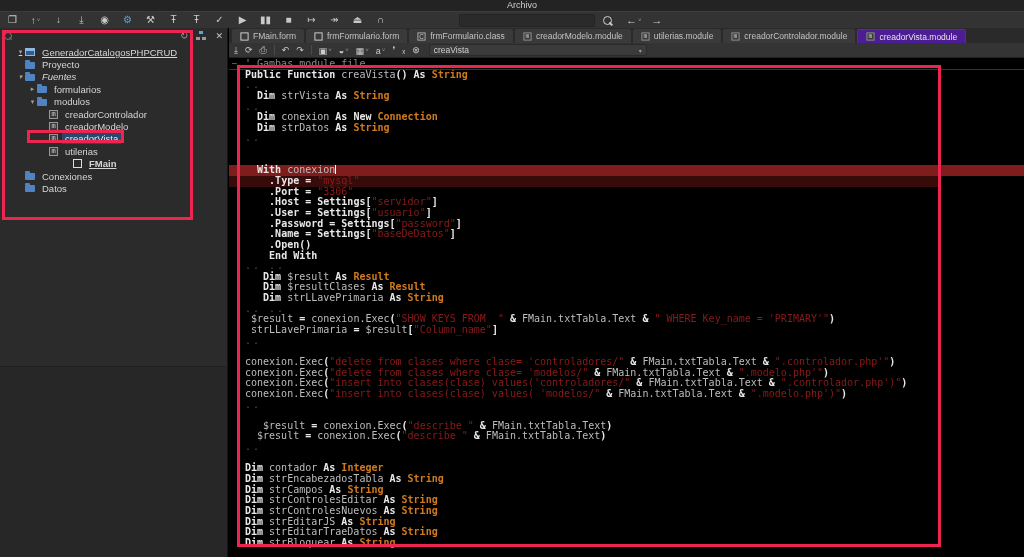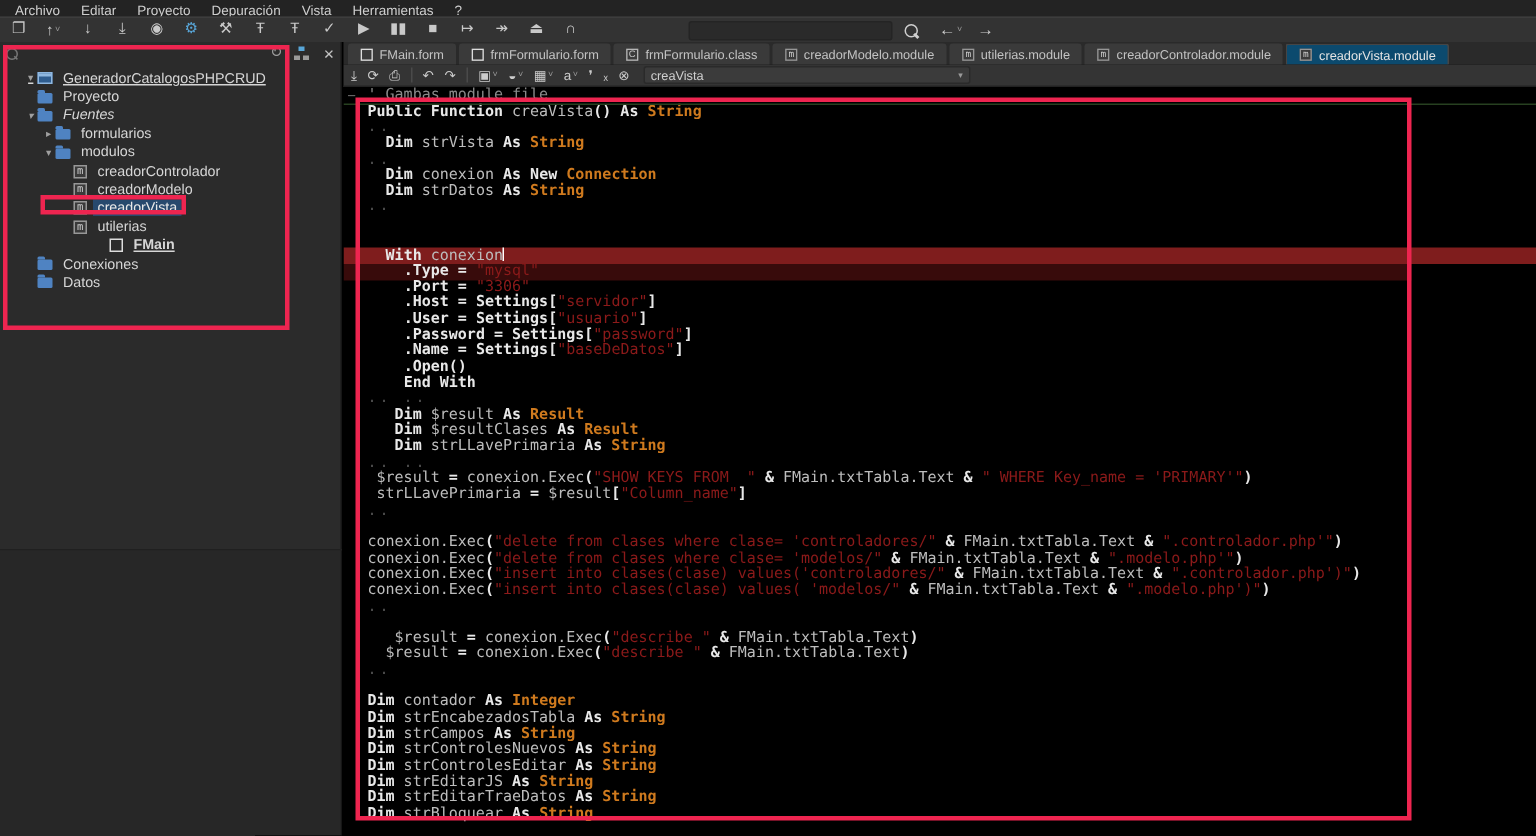--- a/index.html
+++ b/index.html
@@ -5,21 +5,21 @@
   html,body{margin:0;padding:0;}
   body{
     width:1024px;height:557px;position:relative;overflow:hidden;
     background:#000;font-family:"Liberation Sans",sans-serif;
     -webkit-font-smoothing:antialiased;
   }
   
   .menubar{
     position:absolute;left:0;top:0;width:1024px;height:14px;
     background:#232323;display:flex;align-items:center;gap:0;
-    padding-left:3px;box-sizing:border-box;
+    padding-left:20px;box-sizing:border-box;flex-direction:column;
   }
   .menu-item{
     color:#cfcfcf;font-size:9px;line-height:11px;padding:0 7px;cursor:default;
   }
   
   .toolbar{
     position:absolute;left:0;top:11px;width:1024px;height:17px;
     background:#333;border-top:1px solid #3d3d3d;box-sizing:border-box;
     display:flex;align-items:center;padding-left:4px;
   }
@@ -84,21 +84,21 @@
   
   .tabbar{
     position:absolute;left:229px;top:28px;width:874px;height:15px;background:#2a2a2a;
     display:flex;align-items:flex-end;padding-left:3px;box-sizing:border-box;
   }
   .tab{
     height:14px;display:flex;align-items:center;background:#3a3a3a;color:#c3c3c3;
     font-size:8.5px;padding:0 8px;margin-right:2px;white-space:nowrap;border-radius:2px 2px 0 0;
   }
   .tab .ic{margin-right:4px;transform:scale(0.9);}
-  .tab.active{background:#0c4a6e;color:#e4e4e4;border:1px solid #454545;border-bottom:none;box-sizing:border-box;}
+  .tab.active{background:#4c1d95;color:#e4e4e4;border:1px solid #454545;border-bottom:none;box-sizing:border-box;}
   
   .etoolbar{
     position:absolute;left:229px;top:43px;width:795px;height:15px;background:#343434;
     display:flex;align-items:center;padding-left:5px;box-sizing:border-box;
     border-bottom:1px solid #222;
   }
   .et-icon{color:#cccccc;font-size:9px;line-height:14px;margin-right:7px;white-space:nowrap;}
   .et-sep{width:1px;height:10px;background:#4a4a4a;margin-right:7px;}
   .proc-combo{
     width:218px;height:12px;background:#3b3b3b;border:1px solid #2a2a2a;border-radius:2px;
@@ -327,22 +327,22 @@
     <div class="cl"><span class="sg-i">conexion.Exec</span><span class="sg-o">(</span><span class="sg-s">"insert into clases(clase) values( 'modelos/"</span><span class="sg-o"> &amp; </span><span class="sg-i">FMain.txtTabla.Text</span><span class="sg-o"> &amp; </span><span class="sg-s">".modelo.php')"</span><span class="sg-o">)</span></div>
     <div class="cl"><span class="sg-d">..</span></div>
     <div class="cl"></div>
     <div class="cl"><span class="sg-i">   $result</span><span class="sg-o"> = </span><span class="sg-i">conexion.Exec</span><span class="sg-o">(</span><span class="sg-s">"describe "</span><span class="sg-o"> &amp; </span><span class="sg-i">FMain.txtTabla.Text</span><span class="sg-o">)</span></div>
     <div class="cl"><span class="sg-i">  $result</span><span class="sg-o"> = </span><span class="sg-i">conexion.Exec</span><span class="sg-o">(</span><span class="sg-s">"describe "</span><span class="sg-o"> &amp; </span><span class="sg-i">FMain.txtTabla.Text</span><span class="sg-o">)</span></div>
     <div class="cl"><span class="sg-d">..</span></div>
     <div class="cl"></div>
     <div class="cl"><span class="sg-k">Dim</span><span class="sg-i"> contador </span><span class="sg-k">As</span><span class="sg-i"> </span><span class="sg-t">Integer</span></div>
     <div class="cl"><span class="sg-k">Dim</span><span class="sg-i"> strEncabezadosTabla </span><span class="sg-k">As</span><span class="sg-i"> </span><span class="sg-t">String</span></div>
     <div class="cl"><span class="sg-k">Dim</span><span class="sg-i"> strCampos </span><span class="sg-k">As</span><span class="sg-i"> </span><span class="sg-t">String</span></div>
+    <div class="cl"><span class="sg-k">Dim</span><span class="sg-i"> strControlesEditar </span><span class="sg-k">As</span><span class="sg-i"> </span><span class="sg-t">String</span></div>
     <div class="cl"><span class="sg-k">Dim</span><span class="sg-i"> strControlesNuevos </span><span class="sg-k">As</span><span class="sg-i"> </span><span class="sg-t">String</span></div>
-    <div class="cl"><span class="sg-k">Dim</span><span class="sg-i"> strControlesEditar </span><span class="sg-k">As</span><span class="sg-i"> </span><span class="sg-t">String</span></div>
     <div class="cl"><span class="sg-k">Dim</span><span class="sg-i"> strEditarJS </span><span class="sg-k">As</span><span class="sg-i"> </span><span class="sg-t">String</span></div>
     <div class="cl"><span class="sg-k">Dim</span><span class="sg-i"> strEditarTraeDatos </span><span class="sg-k">As</span><span class="sg-i"> </span><span class="sg-t">String</span></div>
     <div class="cl"><span class="sg-k">Dim</span><span class="sg-i"> strBloquear </span><span class="sg-k">As</span><span class="sg-i"> </span><span class="sg-t">String</span></div>
   </div>
 
 <div class="annot" style="left:2px;top:30px;width:191px;height:190px;"></div>
 <div class="annot" style="left:27px;top:130px;width:97px;height:13px;"></div>
 <div class="annot" style="left:237px;top:65px;width:704px;height:482px;"></div>
 
 </body></html>

